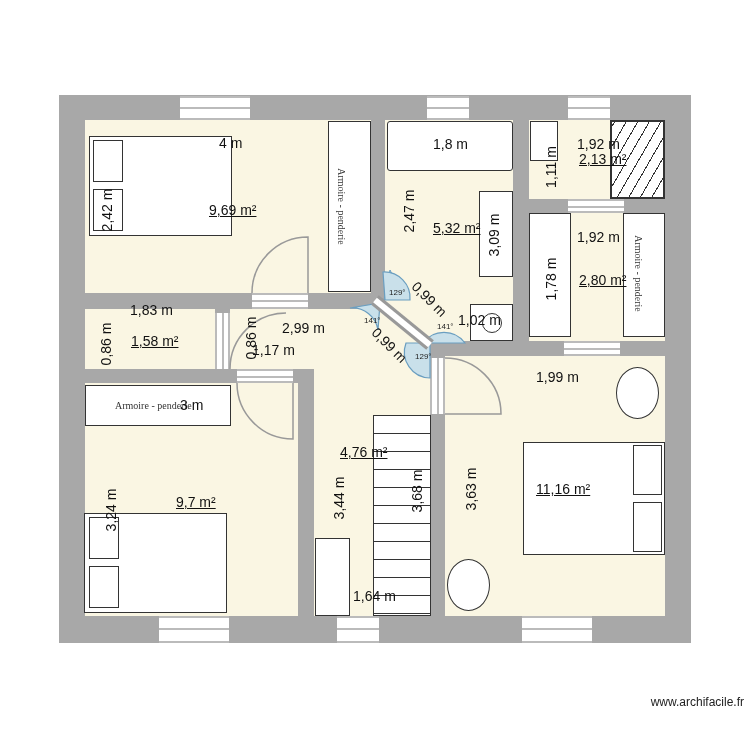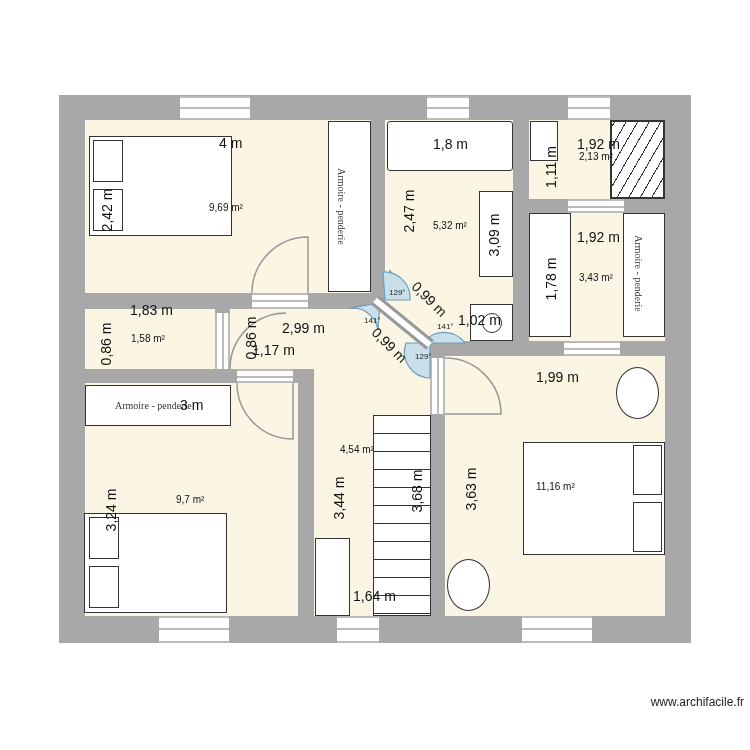--- a/index.html
+++ b/index.html
@@ -6,21 +6,21 @@
   body { width:750px; height:750px; position:relative; overflow:hidden; font-family:"Liberation Sans", sans-serif; }
   .plan { position:absolute; left:0; top:0; width:750px; height:750px; }
   .wall { position:absolute; background:#a8a8a8; }
   .room { position:absolute; background:#faf6e3; }
   .furn { position:absolute; background:#ffffff; border:1px solid #333; box-sizing:border-box; }
   .win { position:absolute; background:#fff; border-top:2px solid #bbb; border-bottom:2px solid #bbb; box-sizing:border-box; }
   .win::after { content:""; position:absolute; left:0; right:0; top:45%; border-top:2px solid #bbb; }
   .vwin { position:absolute; background:#fff; border-left:2px solid #bbb; border-right:2px solid #bbb; box-sizing:border-box; }
   .vwin::after { content:""; position:absolute; top:0; bottom:0; left:45%; border-left:2px solid #bbb; }
   .lbl { position:absolute; font-size:14px; color:#111; white-space:nowrap; line-height:1; }
-  .area { position:absolute; font-size:10px; color:#111; white-space:nowrap; line-height:1; }
+  .area { position:absolute; font-size:14px; color:#111; white-space:nowrap; line-height:1;text-decoration:underline; }
   .rot { transform:rotate(-90deg); transform-origin:center center; }
   .wardrobe-txt { position:absolute; font-family:"Liberation Serif", serif; font-size:10px; color:#333; white-space:nowrap; }
   .angle { position:absolute; font-size:8px; color:#222; }
   .footer { position:absolute; right:6px; top:695px; font-size:12px; color:#222; }
   svg.overlay { position:absolute; left:0; top:0; }
 </style>
 </head>
 <body>
 
 <div class="plan">
@@ -113,37 +113,37 @@
   <div class="lbl" style="left:433px;top:137px;">1,8 m</div>
   <div class="lbl rot" style="left:388px;top:204px;">2,47 m</div>
   <div class="area" style="left:433px;top:221px;text-align:right;">5,32 m²</div>
   <div class="lbl rot" style="left:473px;top:228px;">3,09 m</div>
 
   <div class="lbl" style="left:577px;top:137px;">1,92 m</div>
   <div class="area" style="left:579px;top:152px;">2,13 m²</div>
   <div class="lbl rot" style="left:530px;top:160px;">1,11 m</div>
 
   <div class="lbl" style="left:577px;top:230px;">1,92 m</div>
-  <div class="area" style="left:579px;top:273px;">3,43 m²</div>
+  <div class="area" style="left:579px;top:273px;">2,80 m²</div>
   <div class="lbl rot" style="left:530px;top:272px;">1,78 m</div>
 
   <div class="lbl" style="left:130px;top:303px;">1,83 m</div>
   <div class="area" style="left:131px;top:334px;">1,58 m²</div>
   <div class="lbl rot" style="left:85px;top:337px;">0,86 m</div>
 
   <div class="lbl rot" style="left:230px;top:331px;">0,86 m</div>
   <div class="lbl" style="left:252px;top:343px;">1,17 m</div>
   <div class="lbl" style="left:282px;top:321px;">2,99 m</div>
   <div class="lbl" style="left:458px;top:313px;">1,02 m</div>
 
   <div class="lbl" style="left:180px;top:398px;">3 m</div>
   <div class="lbl rot" style="left:90px;top:503px;">3,24 m</div>
   <div class="area" style="left:176px;top:495px;">9,7 m²</div>
 
-  <div class="area" style="left:340px;top:445px;">4,54 m²</div>
+  <div class="area" style="left:340px;top:445px;">4,76 m²</div>
   <div class="lbl rot" style="left:318px;top:491px;">3,44 m</div>
   <div class="lbl rot" style="left:396px;top:484px;">3,68 m</div>
   <div class="lbl" style="left:353px;top:589px;">1,64 m</div>
 
   <div class="lbl" style="left:536px;top:370px;">1,99 m</div>
   <div class="lbl rot" style="left:450px;top:482px;">3,63 m</div>
   <div class="area" style="left:536px;top:482px;">11,16 m²</div>
 
   <div class="lbl" style="left:408px;top:292px;transform:rotate(45deg);">0,99 m</div>
   <div class="lbl" style="left:368px;top:338px;transform:rotate(45deg);">0,99 m</div>

